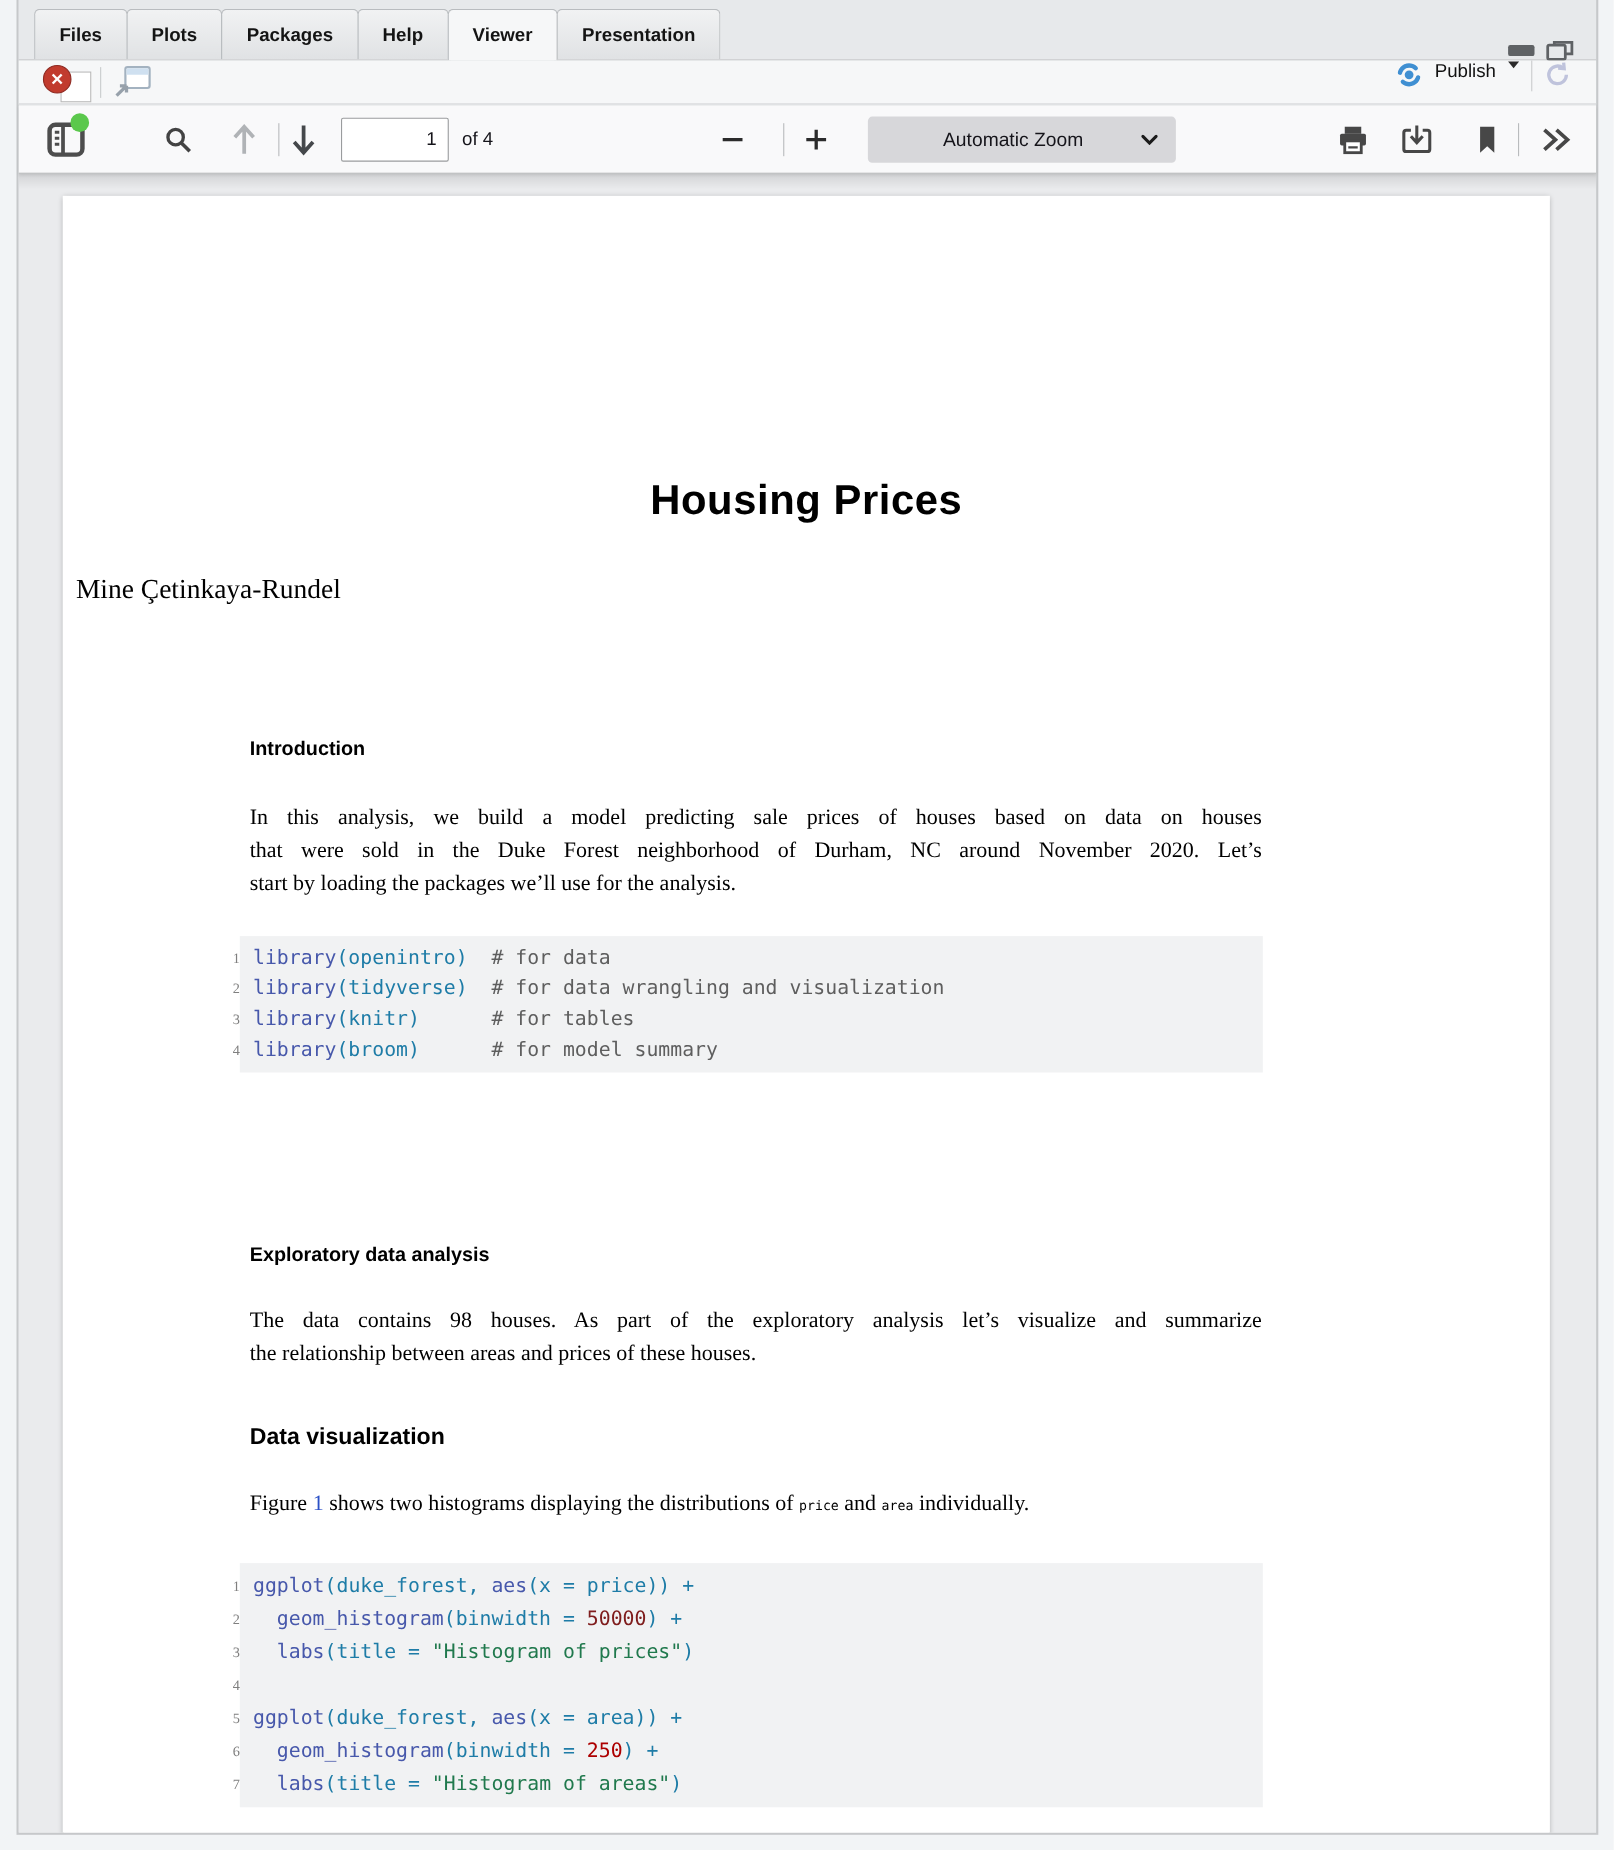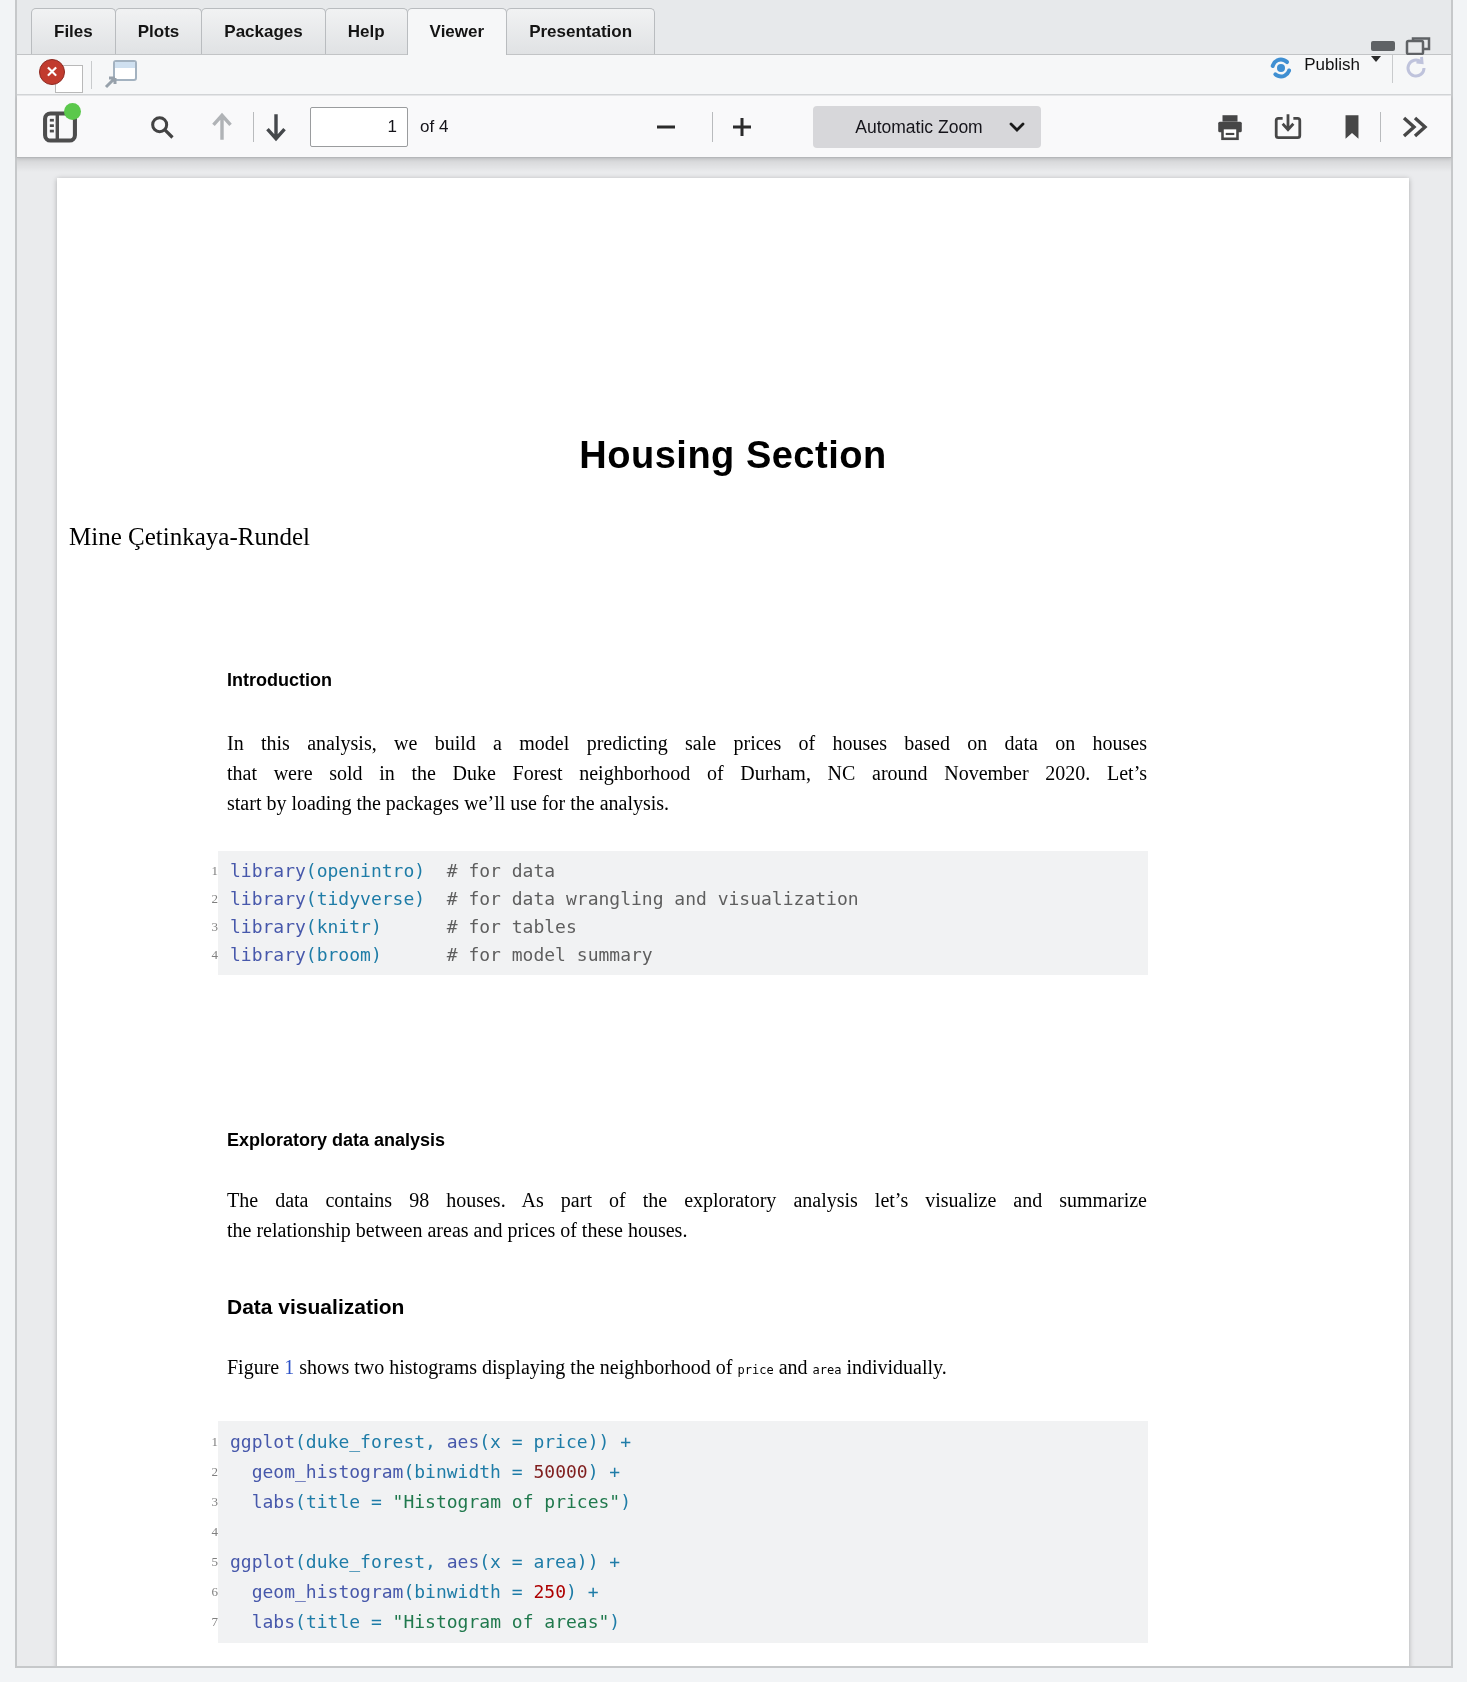--- a/index.html
+++ b/index.html
@@ -40,21 +40,21 @@
               border-bottom:1px solid #b5b7b9; box-shadow:0 1px 3px rgba(0,0,0,0.10); z-index:5; }
   .pbtn { position:absolute; display:flex; align-items:center; justify-content:center; cursor:default; }
   .sidebar-btn { left:20px; top:9px; width:46px; height:44px; }
   .green-dot { position:absolute; right:2px; top:-2px; width:17px; height:17px; border-radius:50%; }
   .pt-div { position:absolute; width:1px; height:30px; top:16px; background:#b9bbbd; }
   .page-input { position:absolute; left:293px; top:11px; width:98px; height:40px; background:#fff;
                 border:1px solid #9a9c9e; border-radius:2px; font-size:17px; color:#15141a;
                 text-align:right; padding-right:10px; font-family:"Liberation Sans",sans-serif; }
   .of-label { position:absolute; left:403px; top:0; height:62px; display:flex; align-items:center;
               font-size:17px; color:#15141a; }
-  .zoom-select { position:absolute; left:796px; top:10px; width:228px; height:42px; background:#d7d7da;
+  .zoom-select { position:absolute; left:772px; top:10px; width:280px; height:42px; background:#d7d7da;
                  border-radius:4px; display:flex; align-items:center; padding:0 16px; font-size:17.5px; color:#15141a; }
   .zoom-select .zlabel { flex:1; text-align:center; }
 
   
   .viewport { position:absolute; left:0; top:158px; width:100%; height:1508px; background:#eaebed; overflow:hidden; }
   .viewport::before { content:""; position:absolute; left:0; top:0; width:100%; height:14px;
                       background:linear-gradient(rgba(0,0,0,0.10), rgba(0,0,0,0)); z-index:3; }
   .page { position:absolute; left:40px; top:20px; width:1352px; height:1600px; background:#fff;
           box-shadow:0 1px 5px rgba(0,0,0,0.28); }
 
@@ -221,21 +221,21 @@
     <div class="pbtn" style="left:1378px; top:14px; width:40px; height:34px;">
       <svg width="30" height="24" viewBox="0 0 30 24">
         <path d="M4 3 L14 12 L4 21 M15 3 L25 12 L15 21" fill="none" stroke="#474747" stroke-width="3.4"></path>
       </svg>
     </div>
   </div>
 
   <div class="viewport">
     <div class="page">
 
-      <div class="doc-title">Housing Section</div>
+      <div class="doc-title">Housing Prices</div>
       <div class="doc-author">Mine Çetinkaya-Rundel</div>
 
       <div class="h2" style="top:492px;">Introduction</div>
 
       <div class="para" style="top:550px;">
         <div class="pline jline">In this analysis, we build a model predicting sale prices of houses based on data on houses</div>
         <div class="pline jline">that were sold in the Duke Forest neighborhood of Durham, NC around November 2020. Let’s</div>
         <div class="pline">start by loading the packages we’ll use for the analysis.</div>
       </div>
 
@@ -250,21 +250,21 @@
       <div class="h2" style="top:952px;">Exploratory data analysis</div>
 
       <div class="para" style="top:1007px;">
         <div class="pline jline">The data contains 98 houses. As part of the exploratory analysis let’s visualize and summarize</div>
         <div class="pline">the relationship between areas and prices of these houses.</div>
       </div>
 
       <div class="h3" style="top:1117px;">Data visualization</div>
 
       <div class="para" style="top:1174px;">
-        <div class="pline"><span>Figure </span><span style="color:#2b50c6">1</span><span> shows two histograms displaying the neighborhood of </span><span class="mono">price</span><span> and </span><span class="mono">area</span><span> individually.</span></div>
+        <div class="pline"><span>Figure </span><span style="color:#2b50c6">1</span><span> shows two histograms displaying the distributions of </span><span class="mono">price</span><span> and </span><span class="mono">area</span><span> individually.</span></div>
       </div>
 
       <div class="codeblock" style="top:1243px;" data-codeblock="1">
           <div class="cline"><span class="lnum">1</span><span style="color: rgb(71, 88, 171);">ggplot</span><span style="color: rgb(30, 124, 167);">(duke_forest, </span><span style="color: rgb(71, 88, 171);">aes</span><span style="color: rgb(30, 124, 167);">(x = price)) +</span></div>
           <div class="cline"><span class="lnum">2</span><span style="color: rgb(30, 124, 167);">  </span><span style="color: rgb(71, 88, 171);">geom_histogram</span><span style="color: rgb(30, 124, 167);">(binwidth = </span><span style="color: #7f1d1d;">50000</span><span style="color: rgb(30, 124, 167);">) +</span></div>
           <div class="cline"><span class="lnum">3</span><span style="color: rgb(30, 124, 167);">  </span><span style="color: rgb(71, 88, 171);">labs</span><span style="color: rgb(30, 124, 167);">(title = </span><span style="color: rgb(32, 121, 77);">"Histogram of prices"</span><span style="color: rgb(30, 124, 167);">)</span></div>
           <div class="cline"><span class="lnum">4</span></div>
           <div class="cline"><span class="lnum">5</span><span style="color: rgb(71, 88, 171);">ggplot</span><span style="color: rgb(30, 124, 167);">(duke_forest, </span><span style="color: rgb(71, 88, 171);">aes</span><span style="color: rgb(30, 124, 167);">(x = area)) +</span></div>
           <div class="cline"><span class="lnum">6</span><span style="color: rgb(30, 124, 167);">  </span><span style="color: rgb(71, 88, 171);">geom_histogram</span><span style="color: rgb(30, 124, 167);">(binwidth = </span><span style="color: rgb(173, 0, 0);">250</span><span style="color: rgb(30, 124, 167);">) +</span></div>
           <div class="cline"><span class="lnum">7</span><span style="color: rgb(30, 124, 167);">  </span><span style="color: rgb(71, 88, 171);">labs</span><span style="color: rgb(30, 124, 167);">(title = </span><span style="color: rgb(32, 121, 77);">"Histogram of areas"</span><span style="color: rgb(30, 124, 167);">)</span></div>

